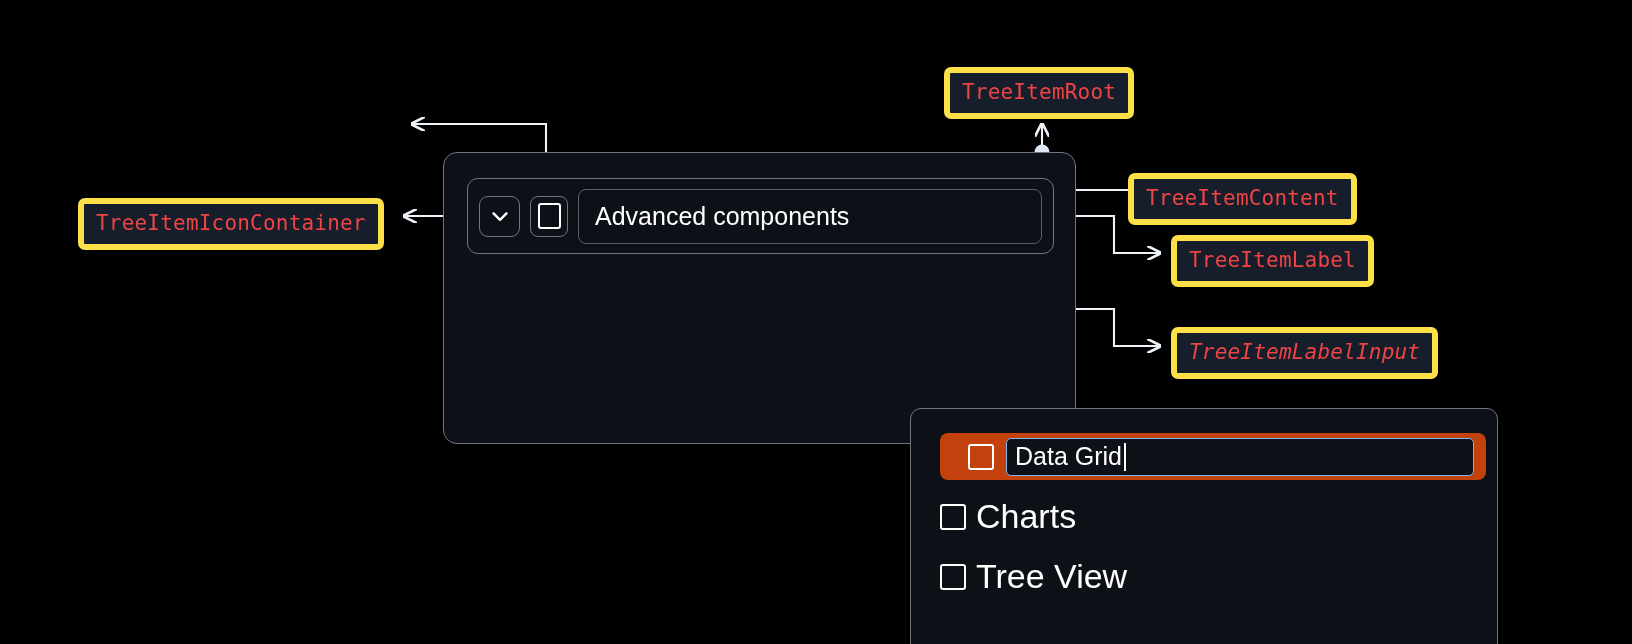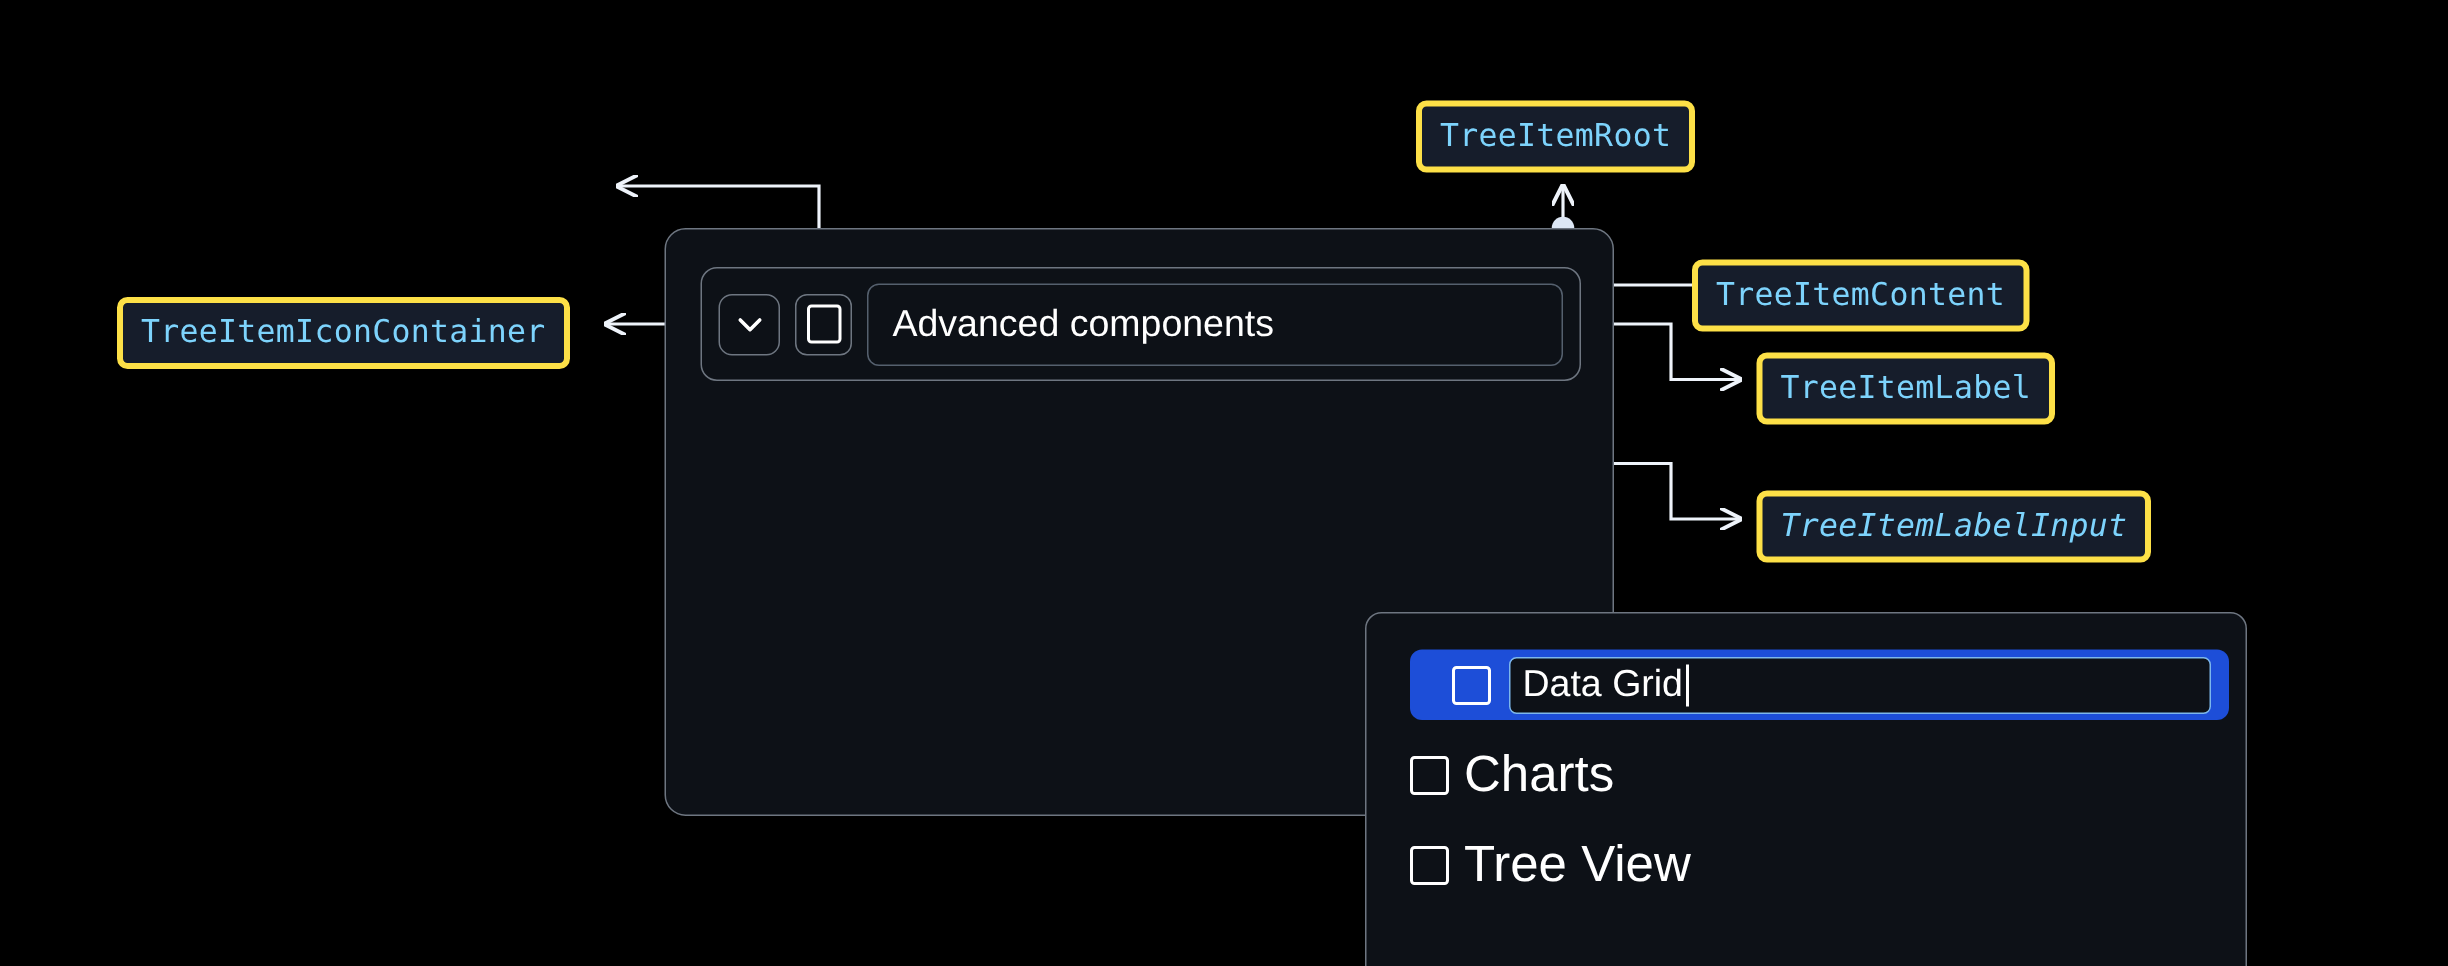--- a/index.html
+++ b/index.html
@@ -29,38 +29,38 @@
     width: 1632px;
     height: 644px;
     pointer-events: none;
   }
 
   
   .badge {
     position: absolute;
     box-sizing: border-box;
     background: #161d2b;
-    border: 4px solid #fde047;
+    border: 6px solid #fde047;
     border-radius: 7px;
-    color: #7dd3fc;
+    color: #ef4444;
     font-family: "DejaVu Sans Mono", "Liberation Mono", monospace;
     font-size: 21px;
     line-height: 1;
     letter-spacing: 0.2px;
     padding: 9px 12px 10px 12px;
     white-space: nowrap;
   }
 
   
   .root-panel {
     position: absolute;
     left: 443px;
     top: 152px;
     width: 633px;
-    height: 392px;
+    height: 292px;
     box-sizing: border-box;
     background: #0d1117;
     border: 1px solid #6e7681;
     border-radius: 14px;
   }
 
   .content-panel {
     position: absolute;
     left: 23px;
     top: 25px;
@@ -137,21 +137,21 @@
   .tree-row {
     position: relative;
     height: 47px;
     display: flex;
     align-items: center;
     margin: 0 0 13px 0;
     padding-left: 29px;
     box-sizing: border-box;
   }
   .tree-row.selected {
-    background: #1d4ed8;
+    background: #c2410c;
     border-radius: 8px;
     margin-left: 29px;
     padding-left: 0;
     width: 546px;
   }
   .tree-row.selected .row-cb { margin-left: 0; }
 
   .row-cb {
     flex: 0 0 auto;
     width: 26px;

